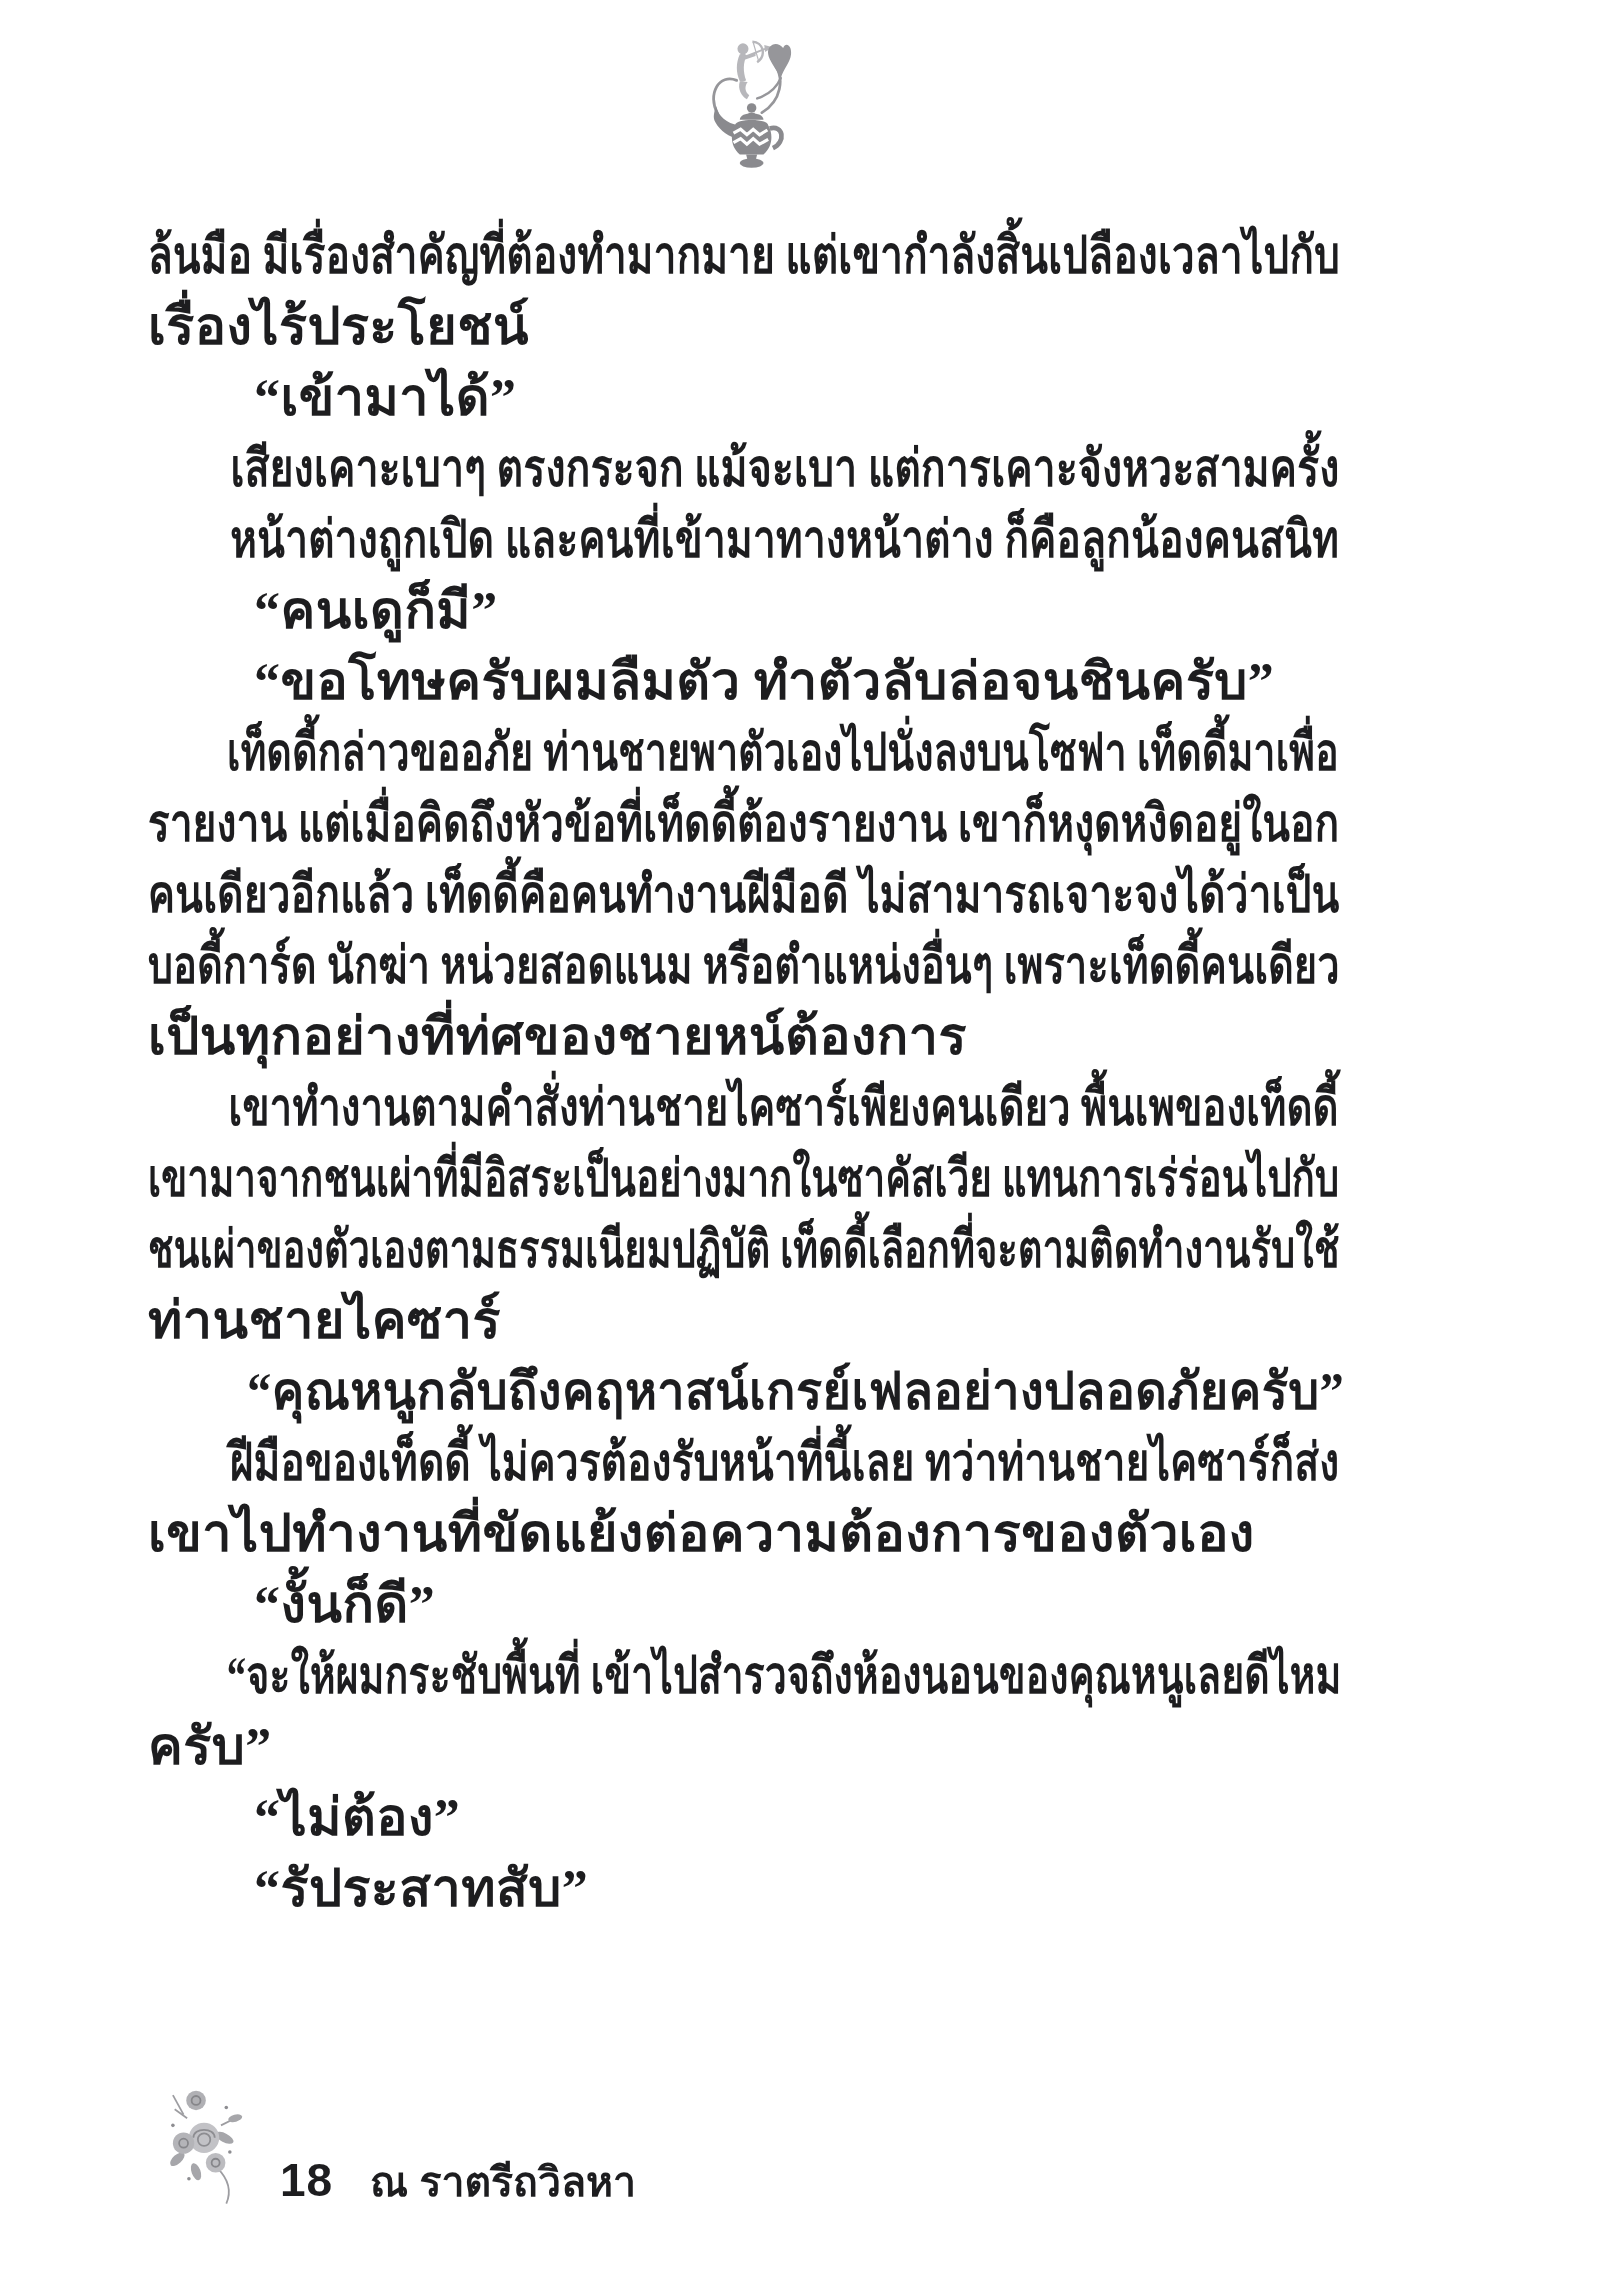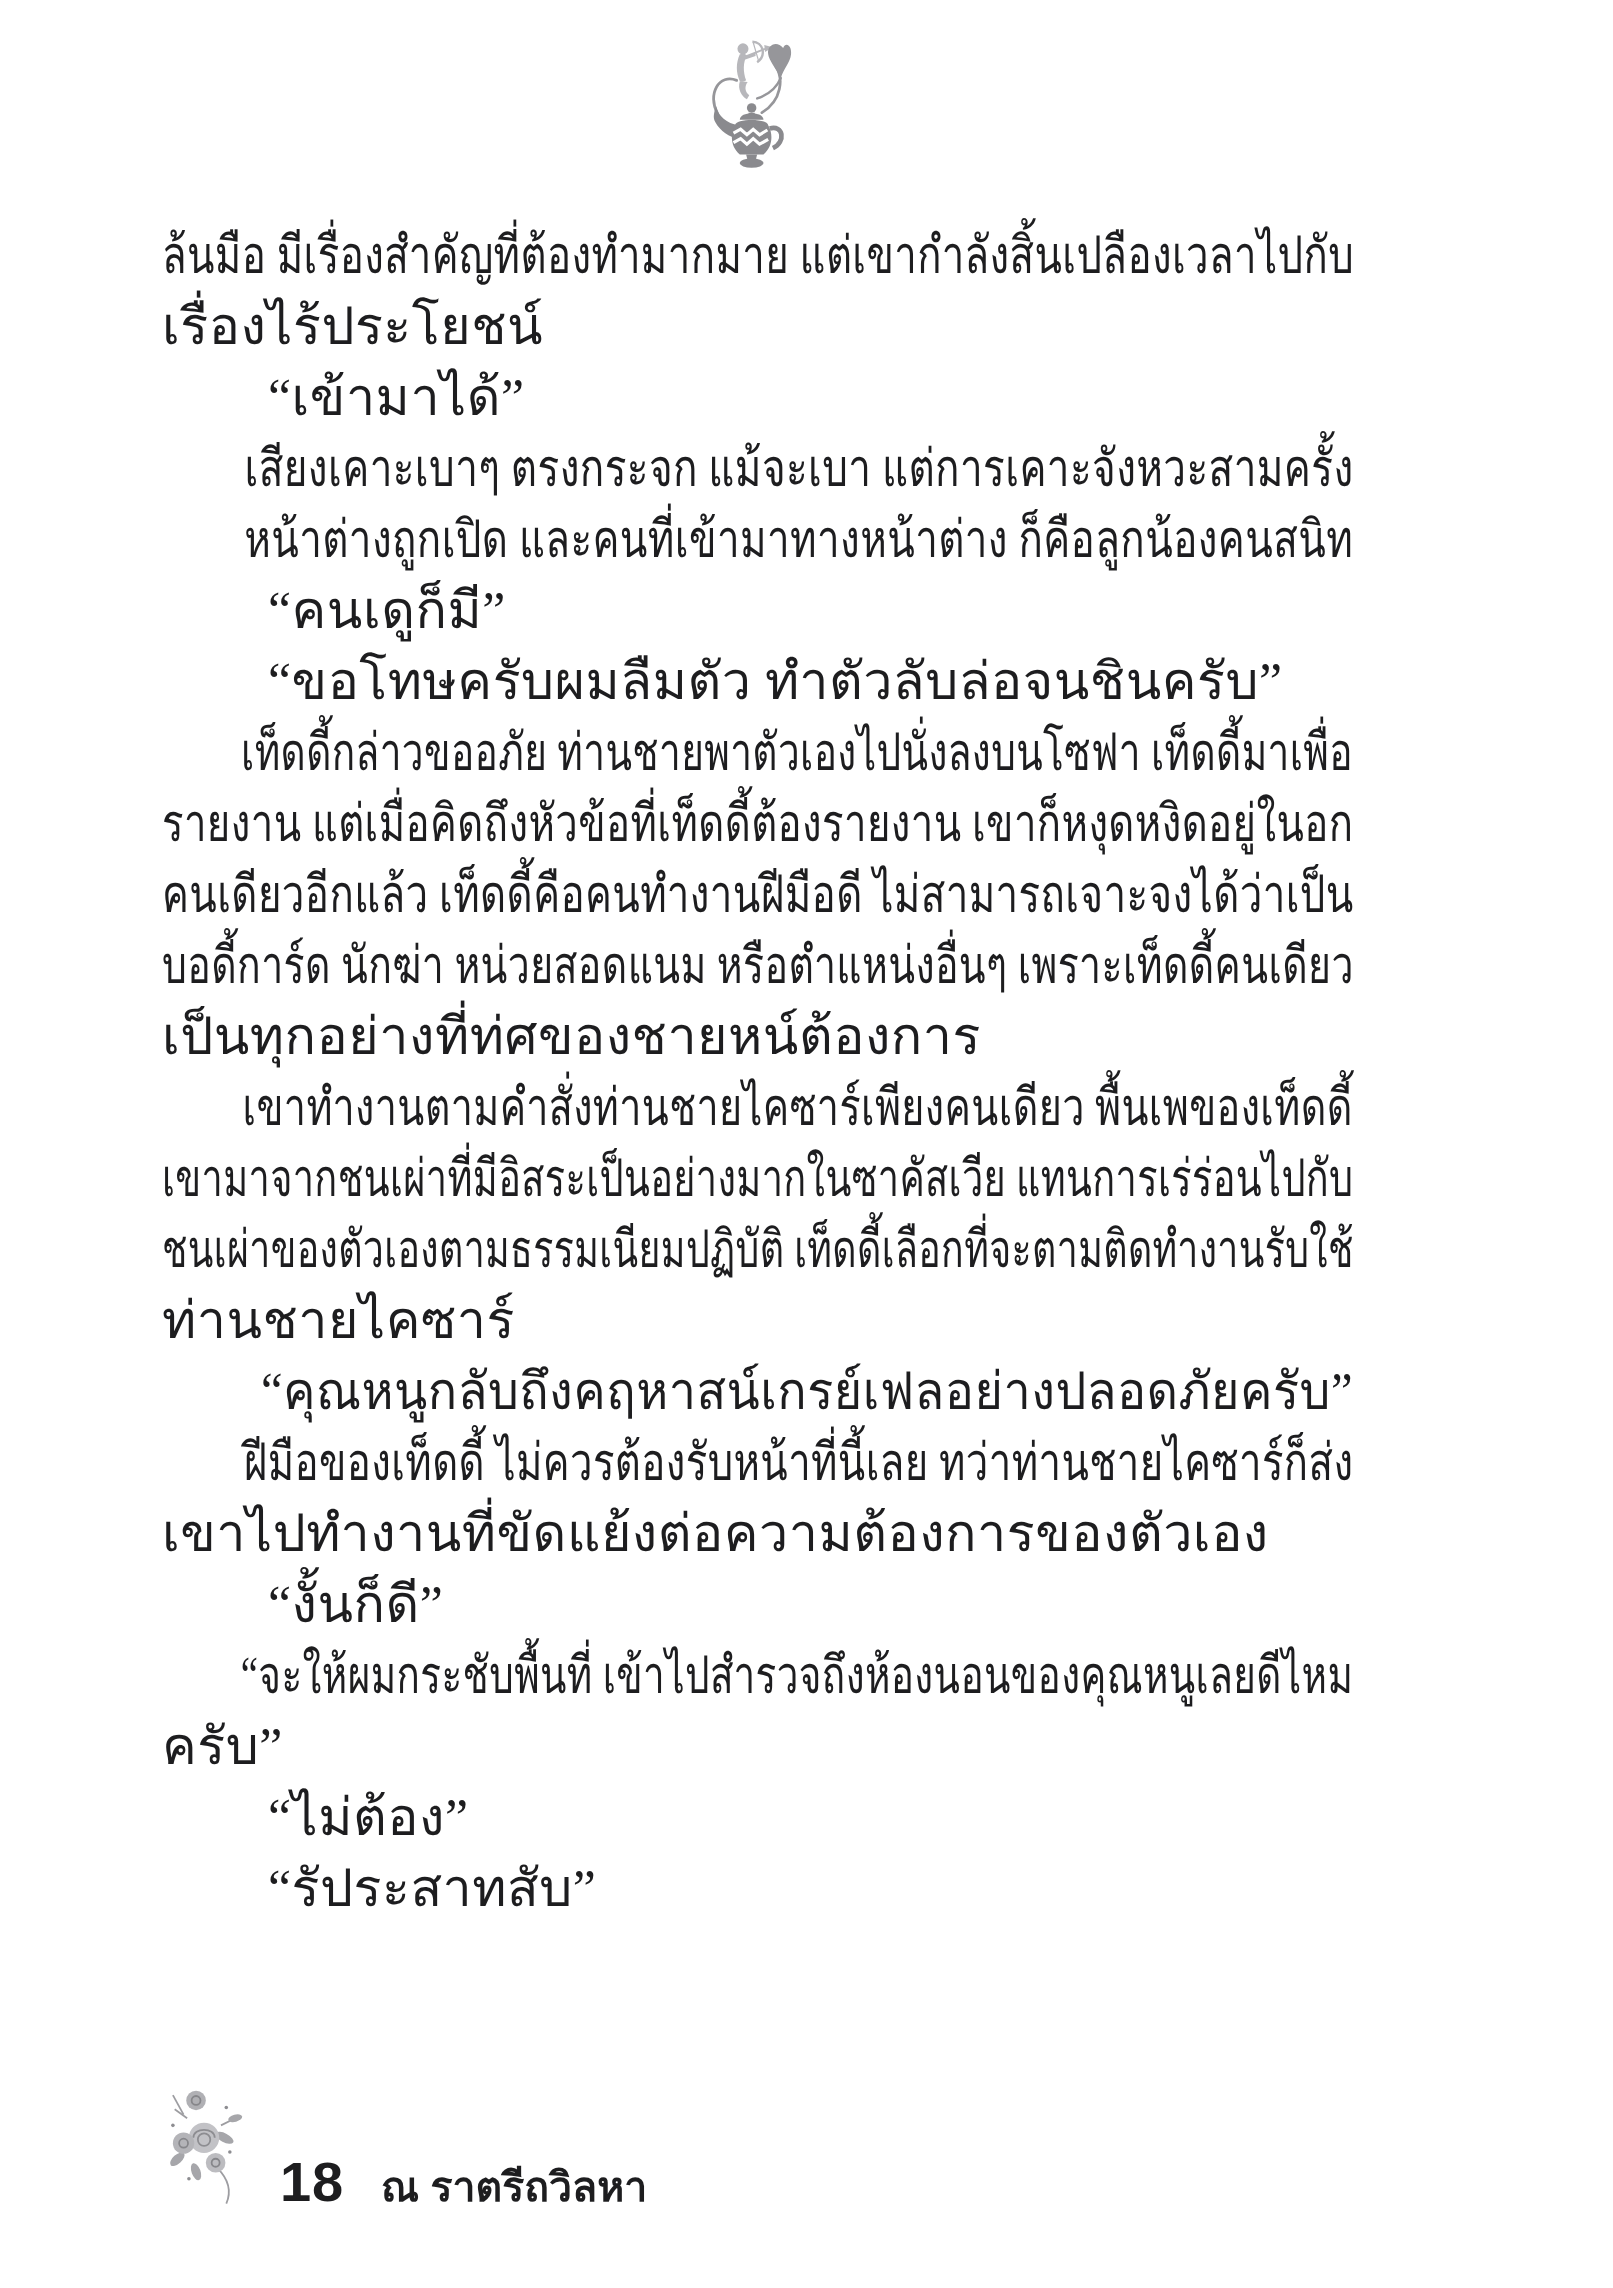--- a/index.html
+++ b/index.html
@@ -18,23 +18,24 @@
     left: 694px;
     top: 37px;
     width: 120px;
     height: 134px;
   }
   .header-ornament svg { width: 100%; height: 100%; display: block; }
 
   
   .text-block {
     position: absolute;
-    left: 162px;
+    left: 148px;
     top: 220px;
     width: 1183px;
+    font-weight: bold;
   }
   .text-line {
     font-size: 52px;
     line-height: 71px;
     white-space: nowrap;
     letter-spacing: 0.5px;
   }
   .text-line.indent { padding-left: 106px; }
 
   
@@ -50,21 +51,21 @@
     position: absolute;
     left: 280px;
     top: 2149px;
     height: 66px;
     display: flex;
     align-items: baseline;
     gap: 37px;
     font-family: "Liberation Sans", sans-serif;
     font-weight: 700;
   }
-  .page-number { font-size: 56px; letter-spacing: 0.9px; text-align: center; }
+  .page-number { font-size: 46px; letter-spacing: 0.9px; text-align: center; }
   .book-title  { font-size: 41px; }
 </style>
 </head>
 <body>
 
 <div class="page">
 
   <div class="header-ornament">
     <svg viewBox="0 0 120 170" xmlns="http://www.w3.org/2000/svg">
 

